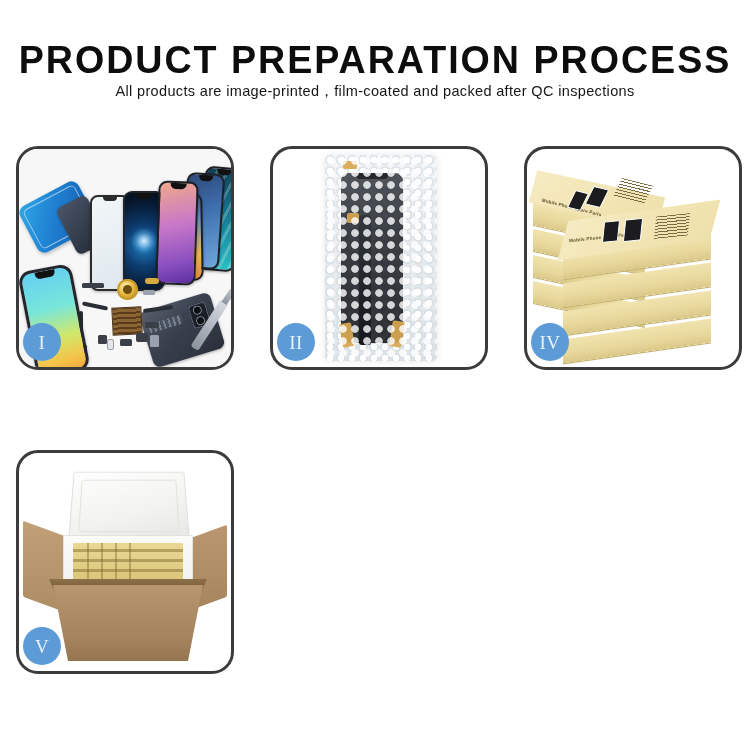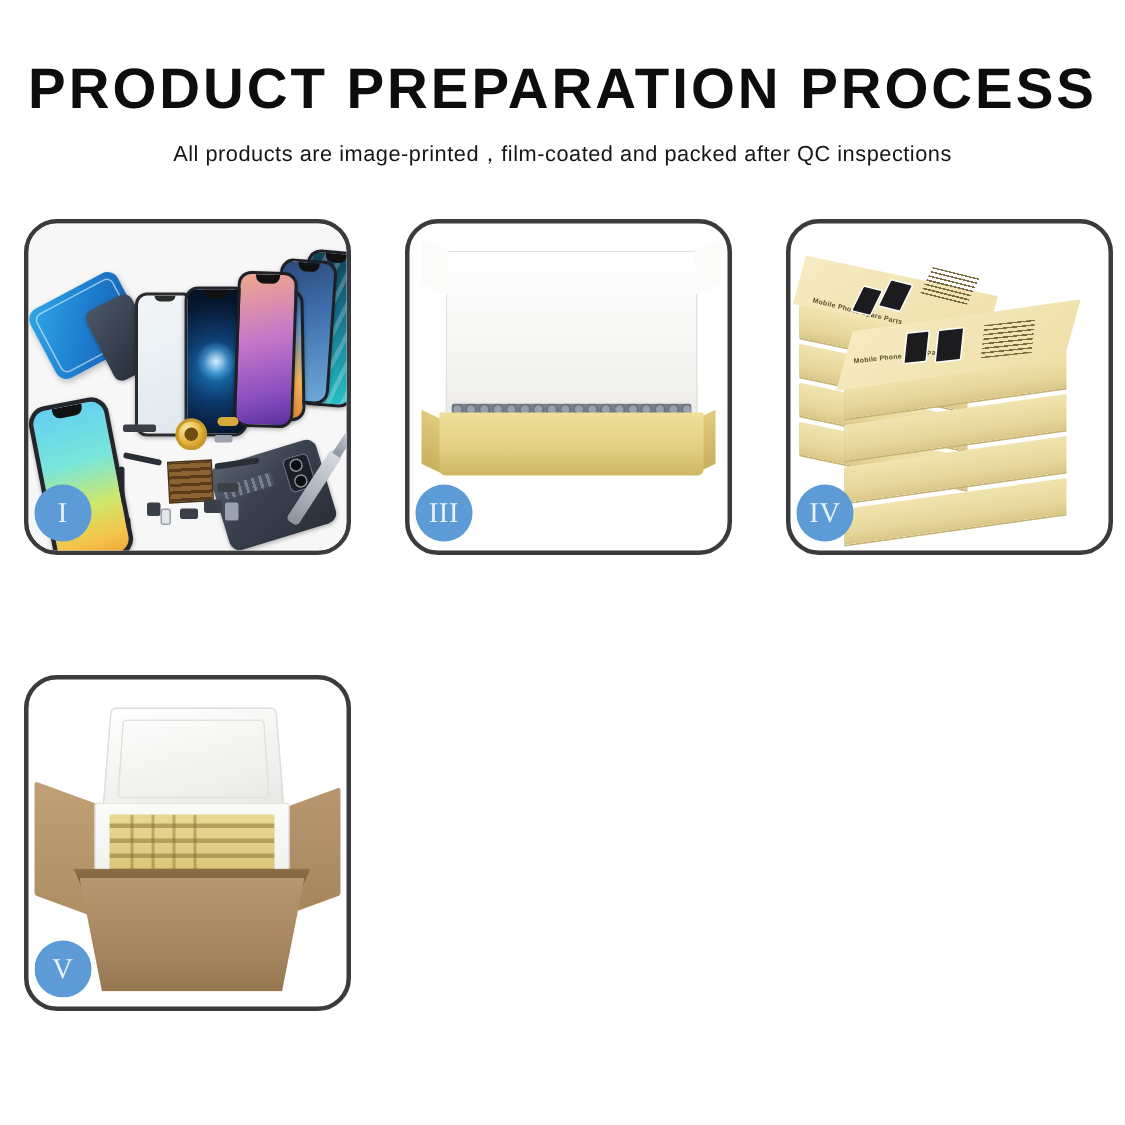--- a/index.html
+++ b/index.html
@@ -32,21 +32,21 @@
     font-size: 38px;
     font-weight: bold;
     letter-spacing: 2.0px;
     color: #0d0d0d;
     line-height: 44px;
     white-space: nowrap;
     transform: scaleX(0.99);
   }
 
   .subtitle {
-    margin-top: 12px;
+    margin-top: 0;
     font-size: 14.5px;
     font-weight: normal;
     letter-spacing: 0.35px;
     color: #161616;
     line-height: 18px;
     white-space: nowrap;
   }
 
   
   .grid {
@@ -500,31 +500,35 @@
 
         <div class="flex-cable" style="left:63px;top:155px;width:26px;height:4px;transform:rotate(12deg);"></div>
         <div class="flex-cable" style="left:60px;top:162px;width:4px;height:26px;"></div>
         <div class="flex-cable" style="left:124px;top:158px;width:30px;height:4px;transform:rotate(-8deg);"></div>
 
         <div class="screwdriver"></div>
       </div>
       <div class="badge">I</div>
     </div>
 
-
     <div class="panel">
       <div class="panel-stage">
-        <div class="p3-lid"></div>
-        <div class="p3-tray-left"></div>
-        <div class="p3-tray-right"></div>
-        <div class="p3-foam"></div>
-        <div class="p3-tray"></div>
+        <div class="bubble-bag">
+          <div class="inner-part"></div>
+          <div class="ribbon"></div>
+          <div class="tape" style="left:18px;top:6px;width:14px;height:8px;"></div>
+          <div class="tape" style="left:22px;top:58px;width:12px;height:10px;"></div>
+          <div class="tape" style="left:16px;top:168px;width:12px;height:24px;transform:rotate(-10deg);"></div>
+          <div class="tape" style="left:66px;top:166px;width:12px;height:26px;transform:rotate(8deg);"></div>
+          <div class="bubble-overlay"></div>
+        </div>
       </div>
-      <div class="badge">III</div>
+      <div class="badge">II</div>
     </div>
+
 
     <div class="panel">
       <div class="panel-stage">
 
         <div class="stack-box" style="left:6px;top:66px;width:112px;height:22px;transform:skewY(12deg);"></div>
         <div class="stack-box" style="left:6px;top:92px;width:112px;height:22px;transform:skewY(12deg);"></div>
         <div class="stack-box" style="left:6px;top:118px;width:112px;height:22px;transform:skewY(12deg);"></div>
         <div class="stack-box" style="left:6px;top:144px;width:112px;height:22px;transform:skewY(12deg);"></div>
 
         <div class="stack-box" style="left:36px;top:96px;width:148px;height:24px;transform:skewY(-8deg);"></div>

